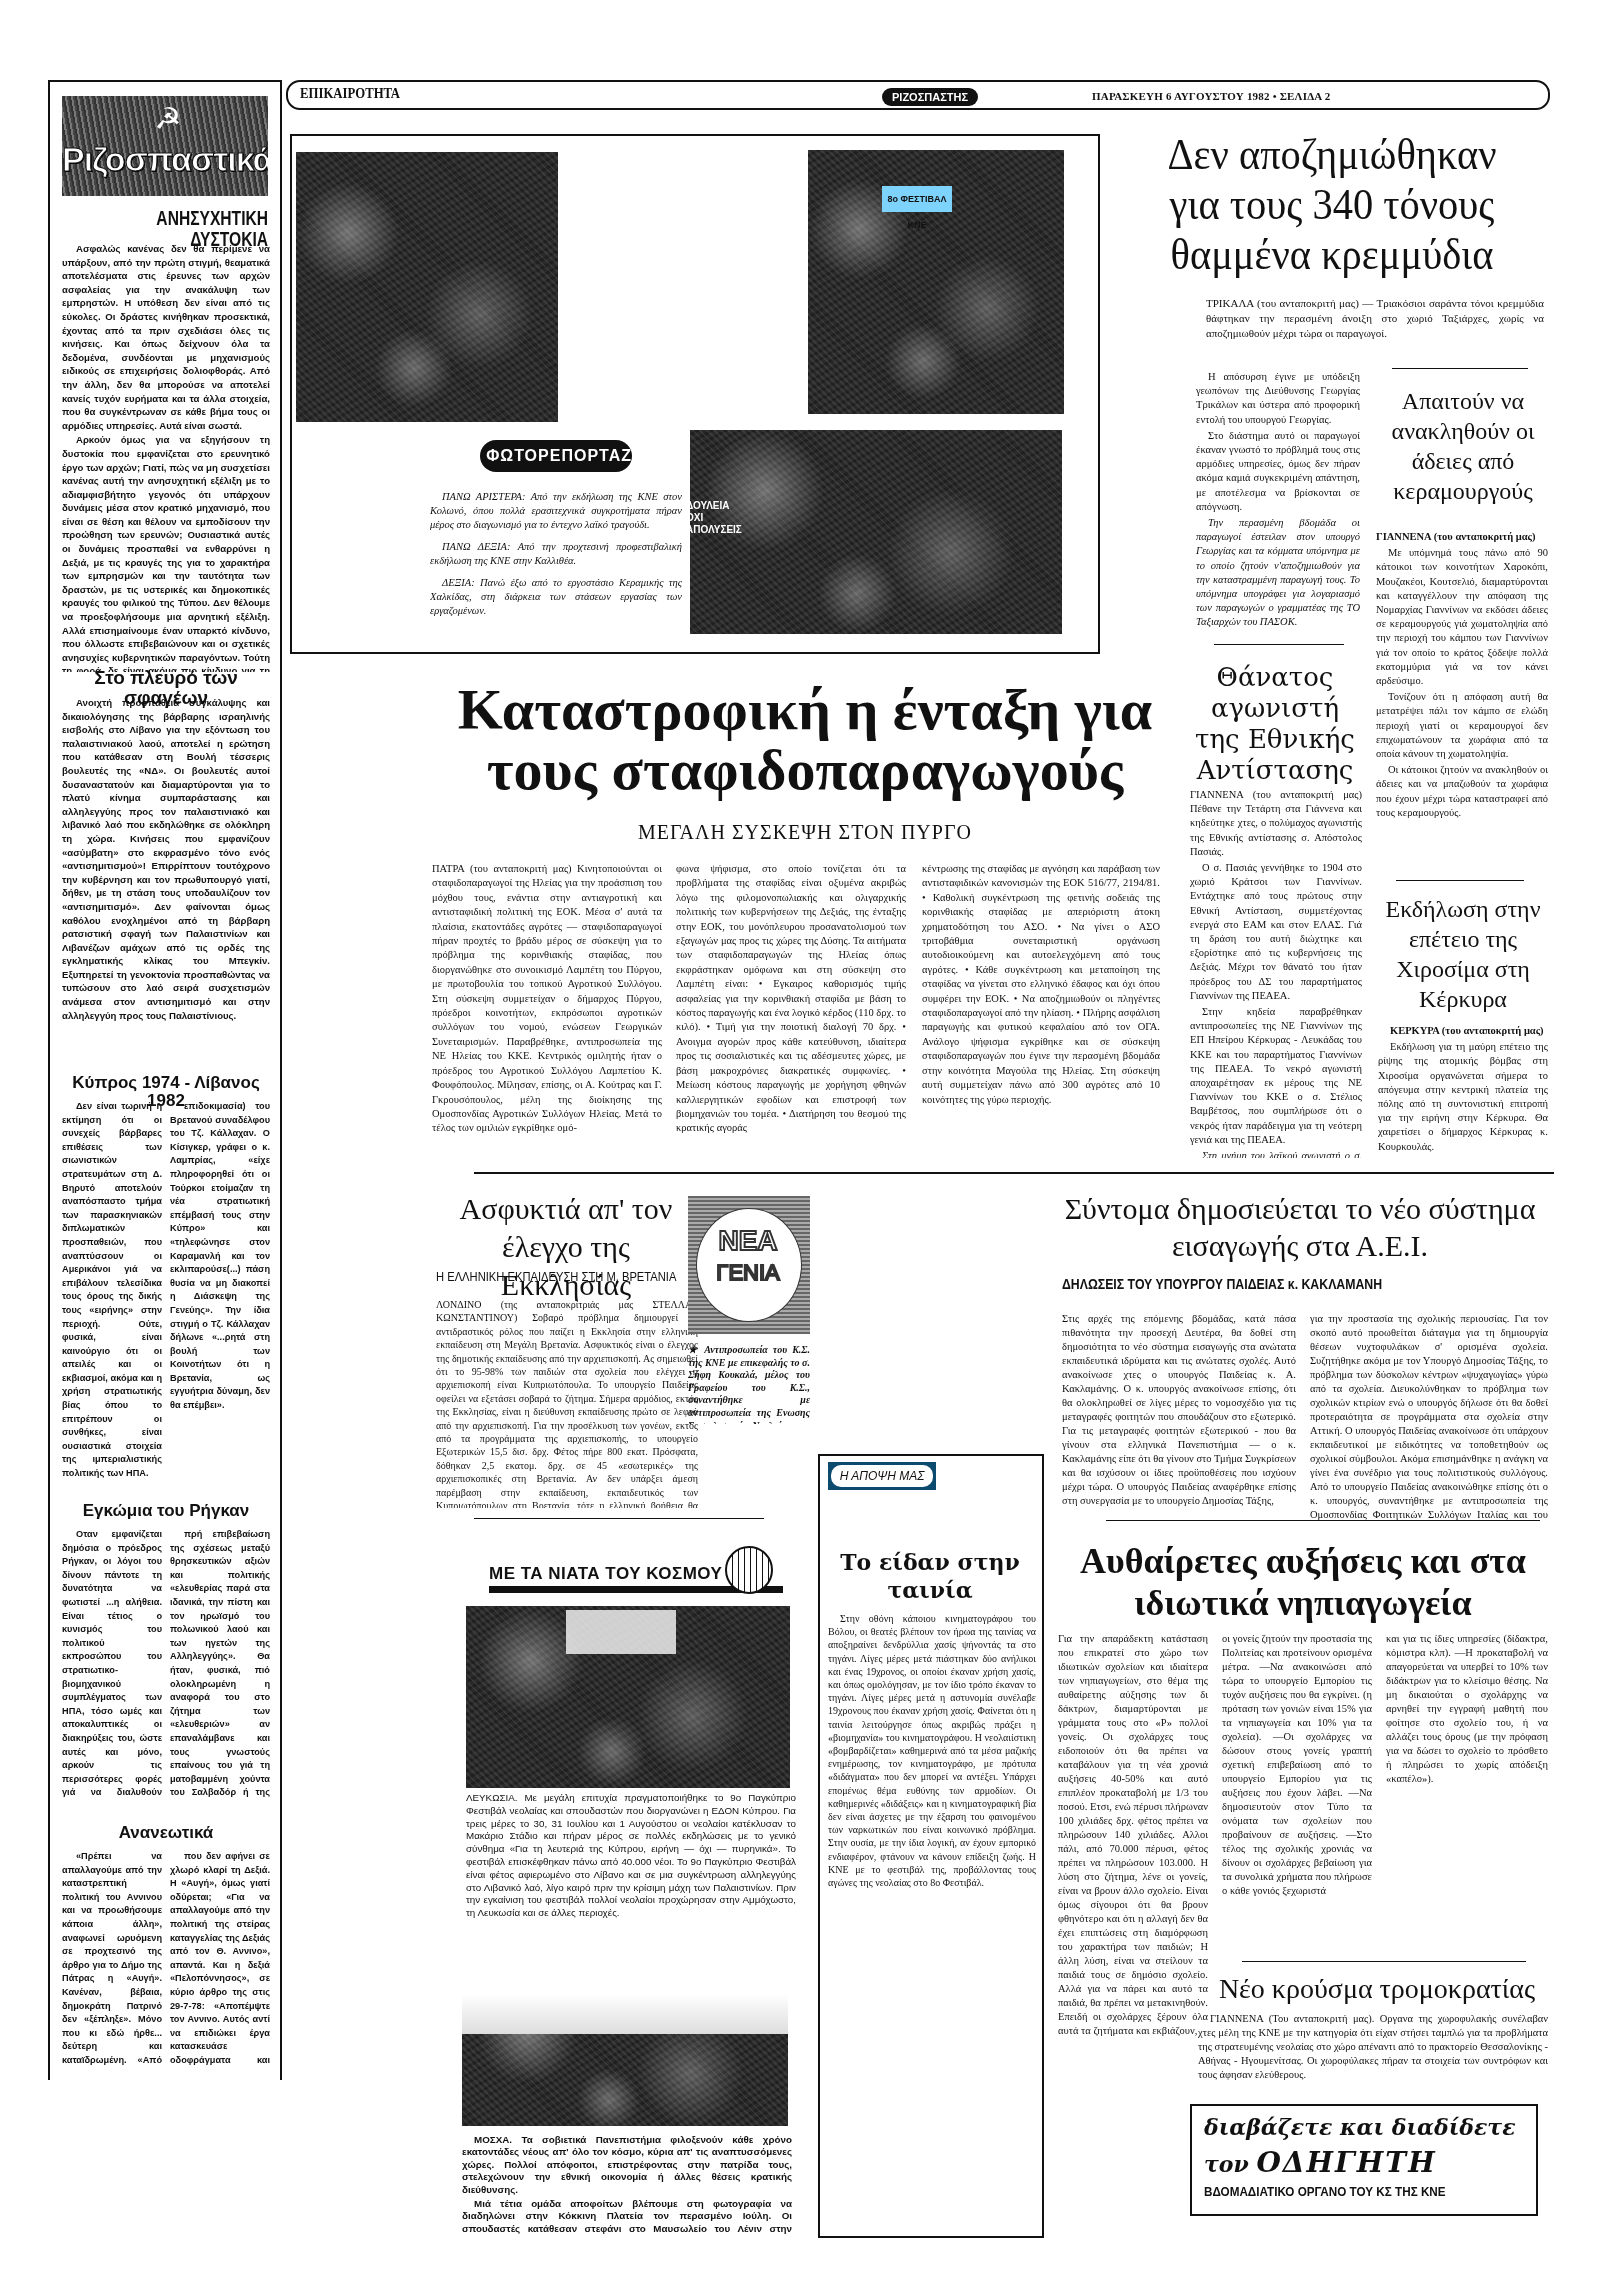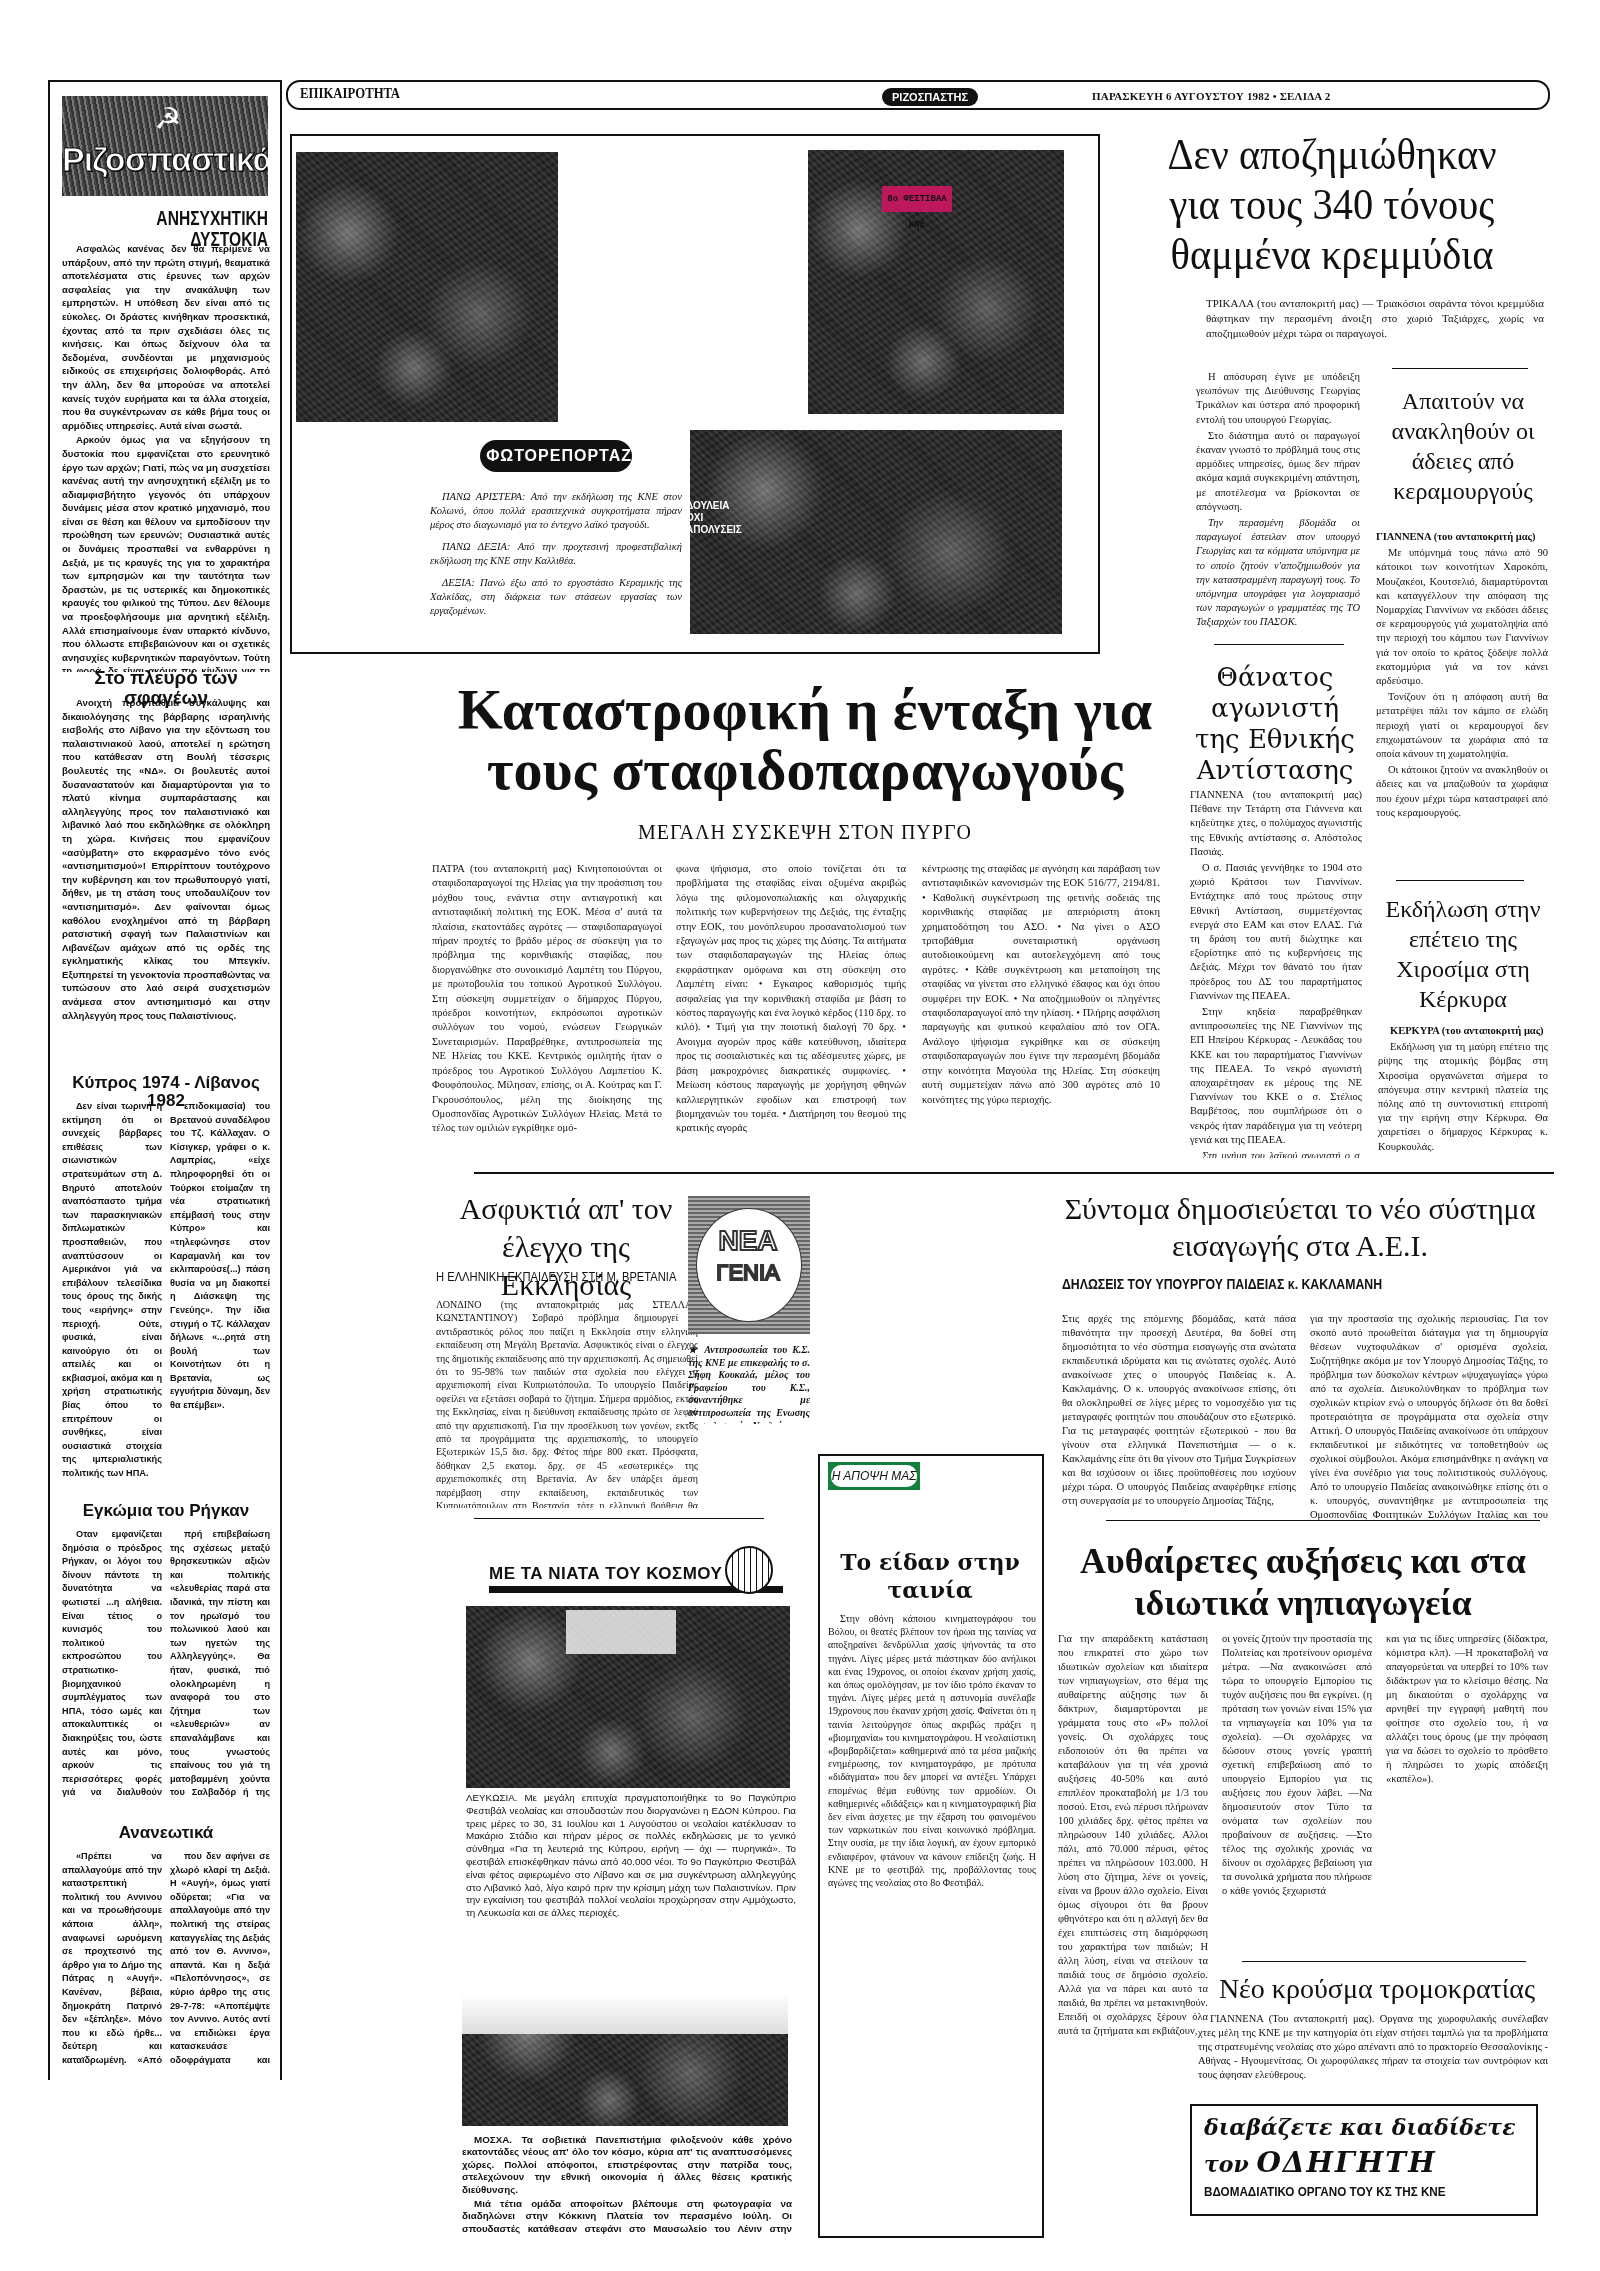--- a/index.html
+++ b/index.html
@@ -75,21 +75,21 @@
   <div style="color:#fff; text-align:center; font-family:'Liberation Sans',sans-serif; font-weight:bold; font-size:11px; line-height:18px;">ΡΙΖΟΣΠΑΣΤΗΣ</div>
 </div>
 <div class="abs hdr-date" style="left:1092px; top:90px; font-size:11px; font-family:'Liberation Serif',serif;">ΠΑΡΑΣΚΕΥΗ 6 ΑΥΓΟΥΣΤΟΥ 1982 • ΣΕΛΙΔΑ 2</div>
 
 <div class="abs" style="left:290px; top:134px; width:810px; height:520px; border:2px solid #111;"></div>
 <div class="photo" style="left:296px; top:152px; width:262px; height:270px;">
   <div class="grain"></div>
 </div>
 <div class="photo" style="left:808px; top:150px; width:256px; height:264px;">
   <div class="grain"></div>
-  <div style="position:absolute; left:74px; top:36px; width:70px; height:26px; background:#be185d; font-family:Liberation Mono, monospace; font-size:9px; font-weight:bold; text-align:center; line-height:26px;">8ο ΦΕΣΤΙΒΑΛ ΚΝΕ</div>
+  <div style="position:absolute; left:74px; top:36px; width:70px; height:26px; background:#7dd3fc; font-family:Liberation Sans, sans-serif; font-size:9px; font-weight:bold; text-align:center; line-height:26px;">8ο ΦΕΣΤΙΒΑΛ ΚΝΕ</div>
 </div>
 <div class="abs" style="left:480px; top:440px; width:152px; height:32px; background:#111; border-radius:16px;">
   <div style="color:#fff; font-family:'Liberation Sans',sans-serif; font-weight:bold; font-size:16px; text-align:right; line-height:32px; letter-spacing:1px;">ΦΩΤΟΡΕΠΟΡΤΑΖ</div>
 </div>
 <div class="abs txt it" style="left:430px; top:490px; width:252px; height:150px; font-size:10.5px; line-height:14px;">
   <p>ΠΑΝΩ ΑΡΙΣΤΕΡΑ: Από την εκδήλωση της ΚΝΕ στον Κολωνό, όπου πολλά ερασιτεχνικά συγκροτήματα πήραν μέρος στο διαγωνισμό για το έντεχνο λαϊκό τραγούδι.</p>
   <p style="margin-top:8px;">ΠΑΝΩ ΔΕΞΙΑ: Από την προχτεσινή προφεστιβαλική εκδήλωση της ΚΝΕ στην Καλλιθέα.</p>
   <p style="margin-top:8px;">ΔΕΞΙΑ: Πανώ έξω από το εργοστάσιο Κεραμικής της Χαλκίδας, στη διάρκεια των στάσεων εργασίας των εργαζομένων.</p>
 </div>
 <div class="photo" style="left:690px; top:430px; width:372px; height:204px;">
@@ -169,21 +169,21 @@
 <div class="photo" style="left:462px; top:1994px; width:326px; height:132px;">
   <div class="grain"></div>
   <div style="position:absolute; left:0; top:0; right:0; height:40px; background:linear-gradient(#fff,#ddd);"></div>
 </div>
 <div class="abs txt" style="left:462px; top:2134px; width:330px; height:100px; font-size:9.8px; line-height:12.4px; font-family:'Liberation Sans',sans-serif; font-weight:bold;">
   <p>ΜΟΣΧΑ. Τα σοβιετικά Πανεπιστήμια φιλοξενούν κάθε χρόνο εκατοντάδες νέους απ' όλο τον κόσμο, κύρια απ' τις αναπτυσσόμενες χώρες. Πολλοί απόφοιτοι, επιστρέφοντας στην πατρίδα τους, στελεχώνουν την εθνική οικονομία ή άλλες θέσεις κρατικής διεύθυνσης.</p>
   <p>Μιά τέτια ομάδα αποφοίτων βλέπουμε στη φωτογραφία να διαδηλώνει στην Κόκκινη Πλατεία τον περασμένο Ιούλη. Οι σπουδαστές κατάθεσαν στεφάνι στο Μαυσωλείο του Λένιν στην Κόκκινη Πλατεία, καθώς και στο Μνημείο του Αγνωστου Στρατιώτη.</p>
 </div>
 
 <div class="abs" style="left:818px; top:1454px; width:226px; height:784px; border:2px solid #111;"></div>
-<div class="abs" style="left:828px; top:1462px; width:92px; height:28px; background:#15803d; padding:3px;">
+<div class="abs" style="left:828px; top:1462px; width:108px; height:28px; background:#0c4a6e; padding:3px;">
   <div style="background:#fff; border-radius:10px; height:22px; line-height:22px; text-align:center; font-family:'Liberation Sans',sans-serif; font-style:italic; font-size:12px;">Η ΑΠΟΨΗ ΜΑΣ</div>
 </div>
 <div class="abs headline" style="left:830px; top:1548px; width:200px; font-size:22px; line-height:28px; font-weight:bold; font-family:'DejaVu Serif',serif;">Το είδαν στην ταινία</div>
 <div class="abs txt" style="left:828px; top:1612px; width:208px; height:620px; font-size:10px; line-height:13.2px; text-indent:12px;">Στην οθόνη κάποιου κινηματογράφου του Βόλου, οι θεατές βλέπουν τον ήρωα της ταινίας να αποξηραίνει δενδρύλλια χασίς ψήνοντάς τα στο τηγάνι. Λίγες μέρες μετά πιάστηκαν δύο ανήλικοι και ένας 19χρονος, οι οποίοι έκαναν χρήση χασίς, και όπως ομολόγησαν, με τον ίδιο τρόπο έκαναν το τηγάνι. Λίγες μέρες μετά η αστυνομία συνέλαβε 19χρονους που έκαναν χρήση χασίς. Φαίνεται ότι η ταινία λειτούργησε όπως ακριβώς πράξει η «βιομηχανία» του κινηματογράφου. Η νεολαιίστικη «βομβαρδίζεται» καθημερινά από τα μέσα μαζικής ενημέρωσης, τον κινηματογράφο, με πρότυπα «διδάγματα» που δεν μπορεί να αντέξει. Υπάρχει επομένως θέμα ευθύνης των αρμοδίων. Οι καθημερινές «διδάξεις» και η κινηματογραφική βία δεν είναι άσχετες με την έξαρση του φαινομένου των ναρκωτικών που είναι κοινωνικό πρόβλημα. Στην ουσία, με την ίδια λογική, αν έχουν εμπορικό ενδιαφέρον, φτάνουν να κάνουν επίδειξη ζωής. Η ΚΝΕ με το φεστιβάλ της, προβάλλοντας τους αγώνες της νεολαίας στο 8ο Φεστιβάλ.</div>
 
 <div class="rule" style="left:1106px; top:1520px; width:434px; height:1px;"></div>
 <div class="abs headline" style="left:1058px; top:1540px; width:490px; font-size:36px; line-height:42px; font-weight:bold;">Αυθαίρετες αυξήσεις και στα ιδιωτικά νηπιαγωγεία</div>
 <div class="abs txt" style="left:1058px; top:1632px; width:150px; height:600px; font-size:10.5px; line-height:14px;">Για την απαράδεκτη κατάσταση που επικρατεί στο χώρο των ιδιωτικών σχολείων και ιδιαίτερα των νηπιαγωγείων, στο θέμα της αυθαίρετης αύξησης των δι δάκτρων, διαμαρτύρονται με γράμματα τους στο «Ρ» πολλοί γονείς. Οι σχολάρχες τους ειδοποιούν ότι θα πρέπει να καταβάλουν για τη νέα χρονιά αυξήσεις 40-50% και αυτό επιπλέον προκαταβολή με 1/3 του ποσού. Ετσι, ενώ πέρυσι πλήρωναν 100 χιλιάδες δρχ. φέτος πρέπει να πληρώσουν 140 χιλιάδες. Αλλοι πάλι, από 70.000 πέρυσι, φέτος πρέπει να πληρώσουν 103.000. Η λύση στο ζήτημα, λένε οι γονείς, είναι να βρουν άλλο σχολείο. Είναι όμως σίγουροι ότι θα βρουν φθηνότερο και ότι η αλλαγή δεν θα έχει επιπτώσεις στη διαμόρφωση του χαρακτήρα των παιδιών; Η άλλη λύση, είναι να στείλουν τα παιδιά τους σε δημόσιο σχολείο. Αλλά για να πάρει και αυτό τα παιδιά, θα πρέπει να μετακινηθούν. Επειδή οι σχολάρχες ξέρουν όλα αυτά τα ζητήματα και εκβιάζουν,</div>
 <div class="abs txt" style="left:1222px; top:1632px; width:150px; height:280px; font-size:10.5px; line-height:14px;">οι γονείς ζητούν την προστασία της Πολιτείας και προτείνουν ορισμένα μέτρα. —Να ανακοινώσει από τώρα το υπουργείο Εμπορίου τις τυχόν αυξήσεις που θα εγκρίνει. (η πρόταση των γονιών είναι 15% για τα νηπιαγωγεία και 10% για τα σχολεία). —Οι σχολάρχες να δώσουν στους γονείς γραπτή σχετική επιβεβαίωση από το υπουργείο Εμπορίου για τις αυξήσεις που έχουν λάβει. —Να δημοσιευτούν στον Τύπο τα ονόματα των σχολείων που προβαίνουν σε αυξήσεις. —Στο τέλος της σχολικής χρονιάς να δίνουν οι σχολάρχες βεβαίωση για τα συνολικά χρήματα που πλήρωσε ο κάθε γονιός ξεχωριστά</div>
 <div class="abs txt" style="left:1386px; top:1632px; width:162px; height:280px; font-size:10.5px; line-height:14px;">και για τις ίδιες υπηρεσίες (δίδακτρα, κόμιστρα κλπ). —Η προκαταβολή να απαγορεύεται να υπερβεί το 10% των διδάκτρων για το κλείσιμο θέσης. Να μη δικαιούται ο σχολάρχης να αρνηθεί την εγγραφή μαθητή που φοίτησε στο σχολείο του, ή να αλλάζει τους όρους (με την πρόφαση για να δώσει το σχολείο το πρόσθετο ή πληρώσει το χωρίς απόδειξη «καπέλο»).</div>

